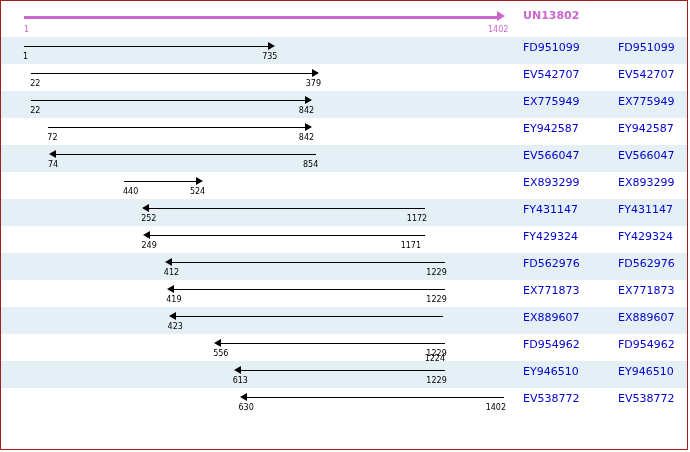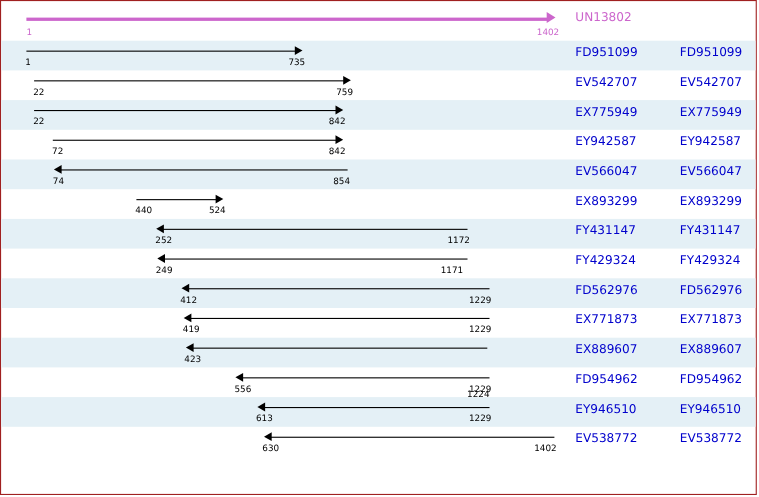--- a/index.html
+++ b/index.html
@@ -75,39 +75,39 @@
   .acc.col2{left:617px;}
 </style>
 </head>
 <body>
 
 <div id="viewer">
 
   <div class="ref-track">
     <div class="ref-bar" style="left: 23px; width: 474px;"></div>
     <div class="ref-head" style="left: 496px;"></div>
-    <div class="ref-label" style="left: 522px;">UN13802</div>
+    <div class="ref-label" style="left: 522px; font-weight: bold;">UN13802</div>
     <div class="ref-coord" style="left: 23px;">1</div>
     <div class="ref-coord" style="left: 487px;">1402</div>
   </div>
 
   <div class="rows" id="rows">
       <div class="row shaded">
         <div class="hsp-line" style="left: 23px; width: 245.478px;"></div>
         <div class="hsp-head-right" style="left: 267.478px;"></div>
         <div class="coord start" style="left: 22px;">1</div>
         <div class="coord end" style="left: 276.478px;">735</div>
         <div class="acc col1">FD951099</div>
         <div class="acc col2">FD951099</div>
       </div>
       <div class="row">
         <div class="hsp-line" style="left: 30.1949px; width: 281.794px;"></div>
         <div class="hsp-head-right" style="left: 310.989px;"></div>
         <div class="coord start" style="left: 29.1949px;">22</div>
-        <div class="coord end" style="left: 319.989px;">759</div>
+        <div class="coord end" style="left: 319.989px;">379</div>
         <div class="acc col1">EV542707</div>
         <div class="acc col2">EV542707</div>
       </div>
       <div class="row shaded">
         <div class="hsp-line" style="left: 30.1949px; width: 274.942px;"></div>
         <div class="hsp-head-right" style="left: 304.137px;"></div>
         <div class="coord start" style="left: 29.1949px;">22</div>
         <div class="coord end" style="left: 313.137px;">842</div>
         <div class="acc col1">EX775949</div>
         <div class="acc col2">EX775949</div>

